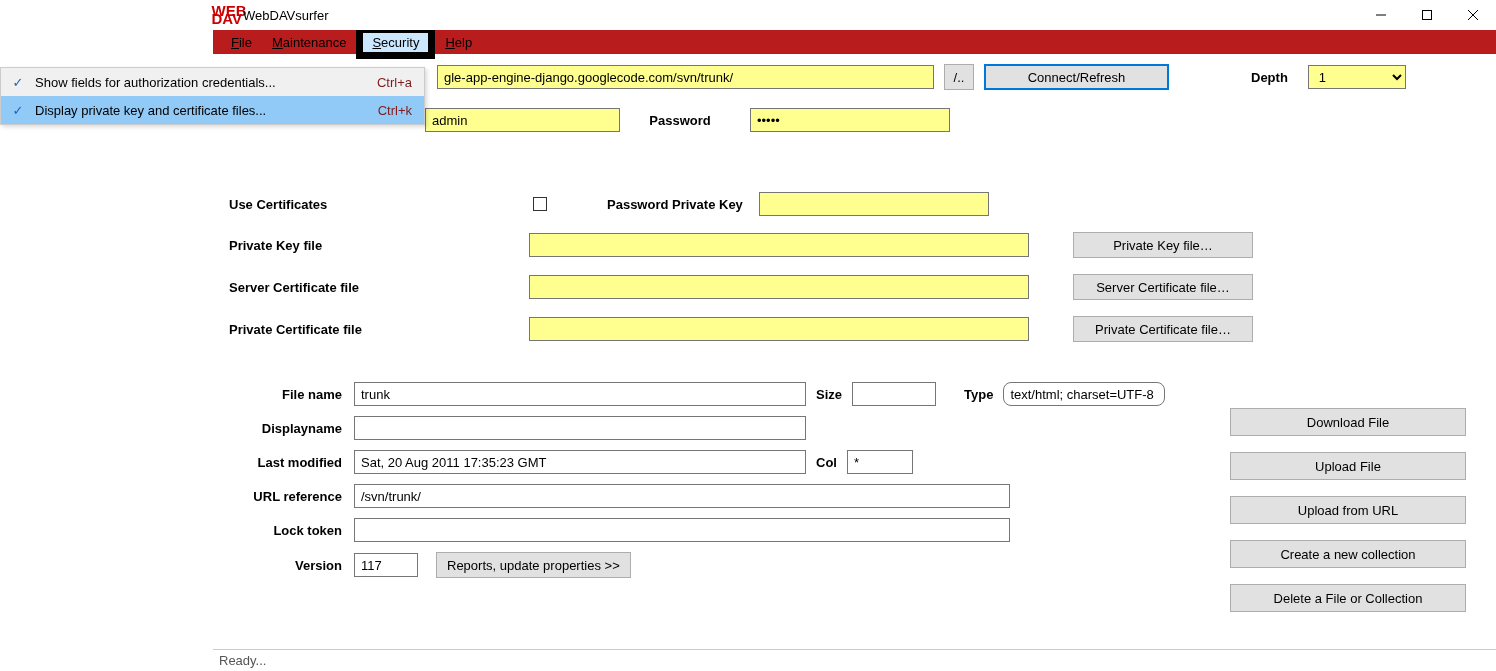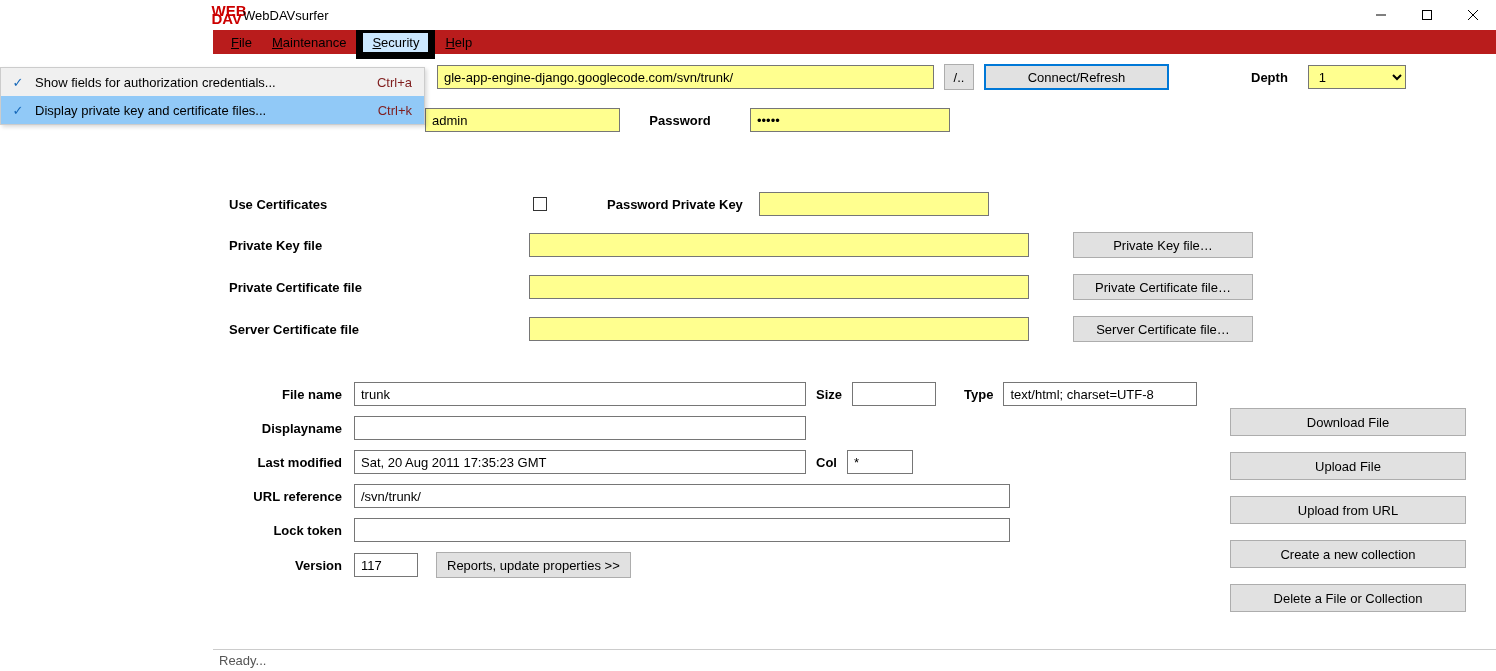--- a/index.html
+++ b/index.html
@@ -59,21 +59,21 @@
 .checkbox { width: 14px; height: 14px; border: 1px solid #333; display: inline-block; margin-left: 4px; }
 
 .file-section { margin-top: 40px; }
 .file-row { display: flex; align-items: center; margin-bottom: 10px; }
 .file-lbl { width: 125px; text-align: right; font-weight: bold; padding-right: 12px; }
 .file-inp { width: 452px; }
 .file-inp-long { width: 656px; }
 .size-lbl { font-weight: bold; padding: 0 10px; }
 .size-inp { width: 84px; }
 .type-lbl { font-weight: bold; padding: 0 10px 0 28px; }
-.type-inp { width: 194px; }
+.type-inp { width: 162px; border-radius: 8px; }
 .col-inp { width: 66px; }
 .ver-inp { width: 64px; }
 
 .right-btns { position: absolute; right: 30px; top: 354px; display: flex; flex-direction: column; gap: 16px; }
 .right-btn { width: 236px; height: 28px; }
 
 .statusbar { position: absolute; bottom: 0; left: 213px; right: 0; height: 22px; border-top: 1px solid #ccc; padding-left: 6px; display: flex; align-items: center; color: #555; }
 </style>
 </head>
 <body>
@@ -153,28 +153,28 @@
       <span style="width:60px"></span>
       <span style="font-weight:bold">Password Private Key</span>
       <input type="text" class="cert-inp-short yellow" style="">
     </div>
     <div class="cert-row">
       <span class="cert-lbl">Private Key file</span>
       <input type="text" class="cert-inp yellow" style="">
       <button class="cert-btn">Private Key file…</button>
     </div>
     <div class="cert-row">
+      <span class="cert-lbl">Server Certificate file</span>
+      <input type="text" class="cert-inp yellow" style="">
+      <button class="cert-btn">Server Certificate file…</button>
+    </div>
+    <div class="cert-row">
       <span class="cert-lbl">Private Certificate file</span>
       <input type="text" class="cert-inp yellow" style="">
       <button class="cert-btn">Private Certificate file…</button>
-    </div>
-    <div class="cert-row">
-      <span class="cert-lbl">Server Certificate file</span>
-      <input type="text" class="cert-inp yellow" style="">
-      <button class="cert-btn">Server Certificate file…</button>
     </div>
   </div>
 
   <div class="file-section">
     <div class="file-row">
       <span class="file-lbl">File name</span>
       <input type="text" class="file-inp" value="trunk" style="">
       <span class="size-lbl">Size</span>
       <input type="text" class="size-inp" value="" style="">
       <span class="type-lbl">Type</span>

